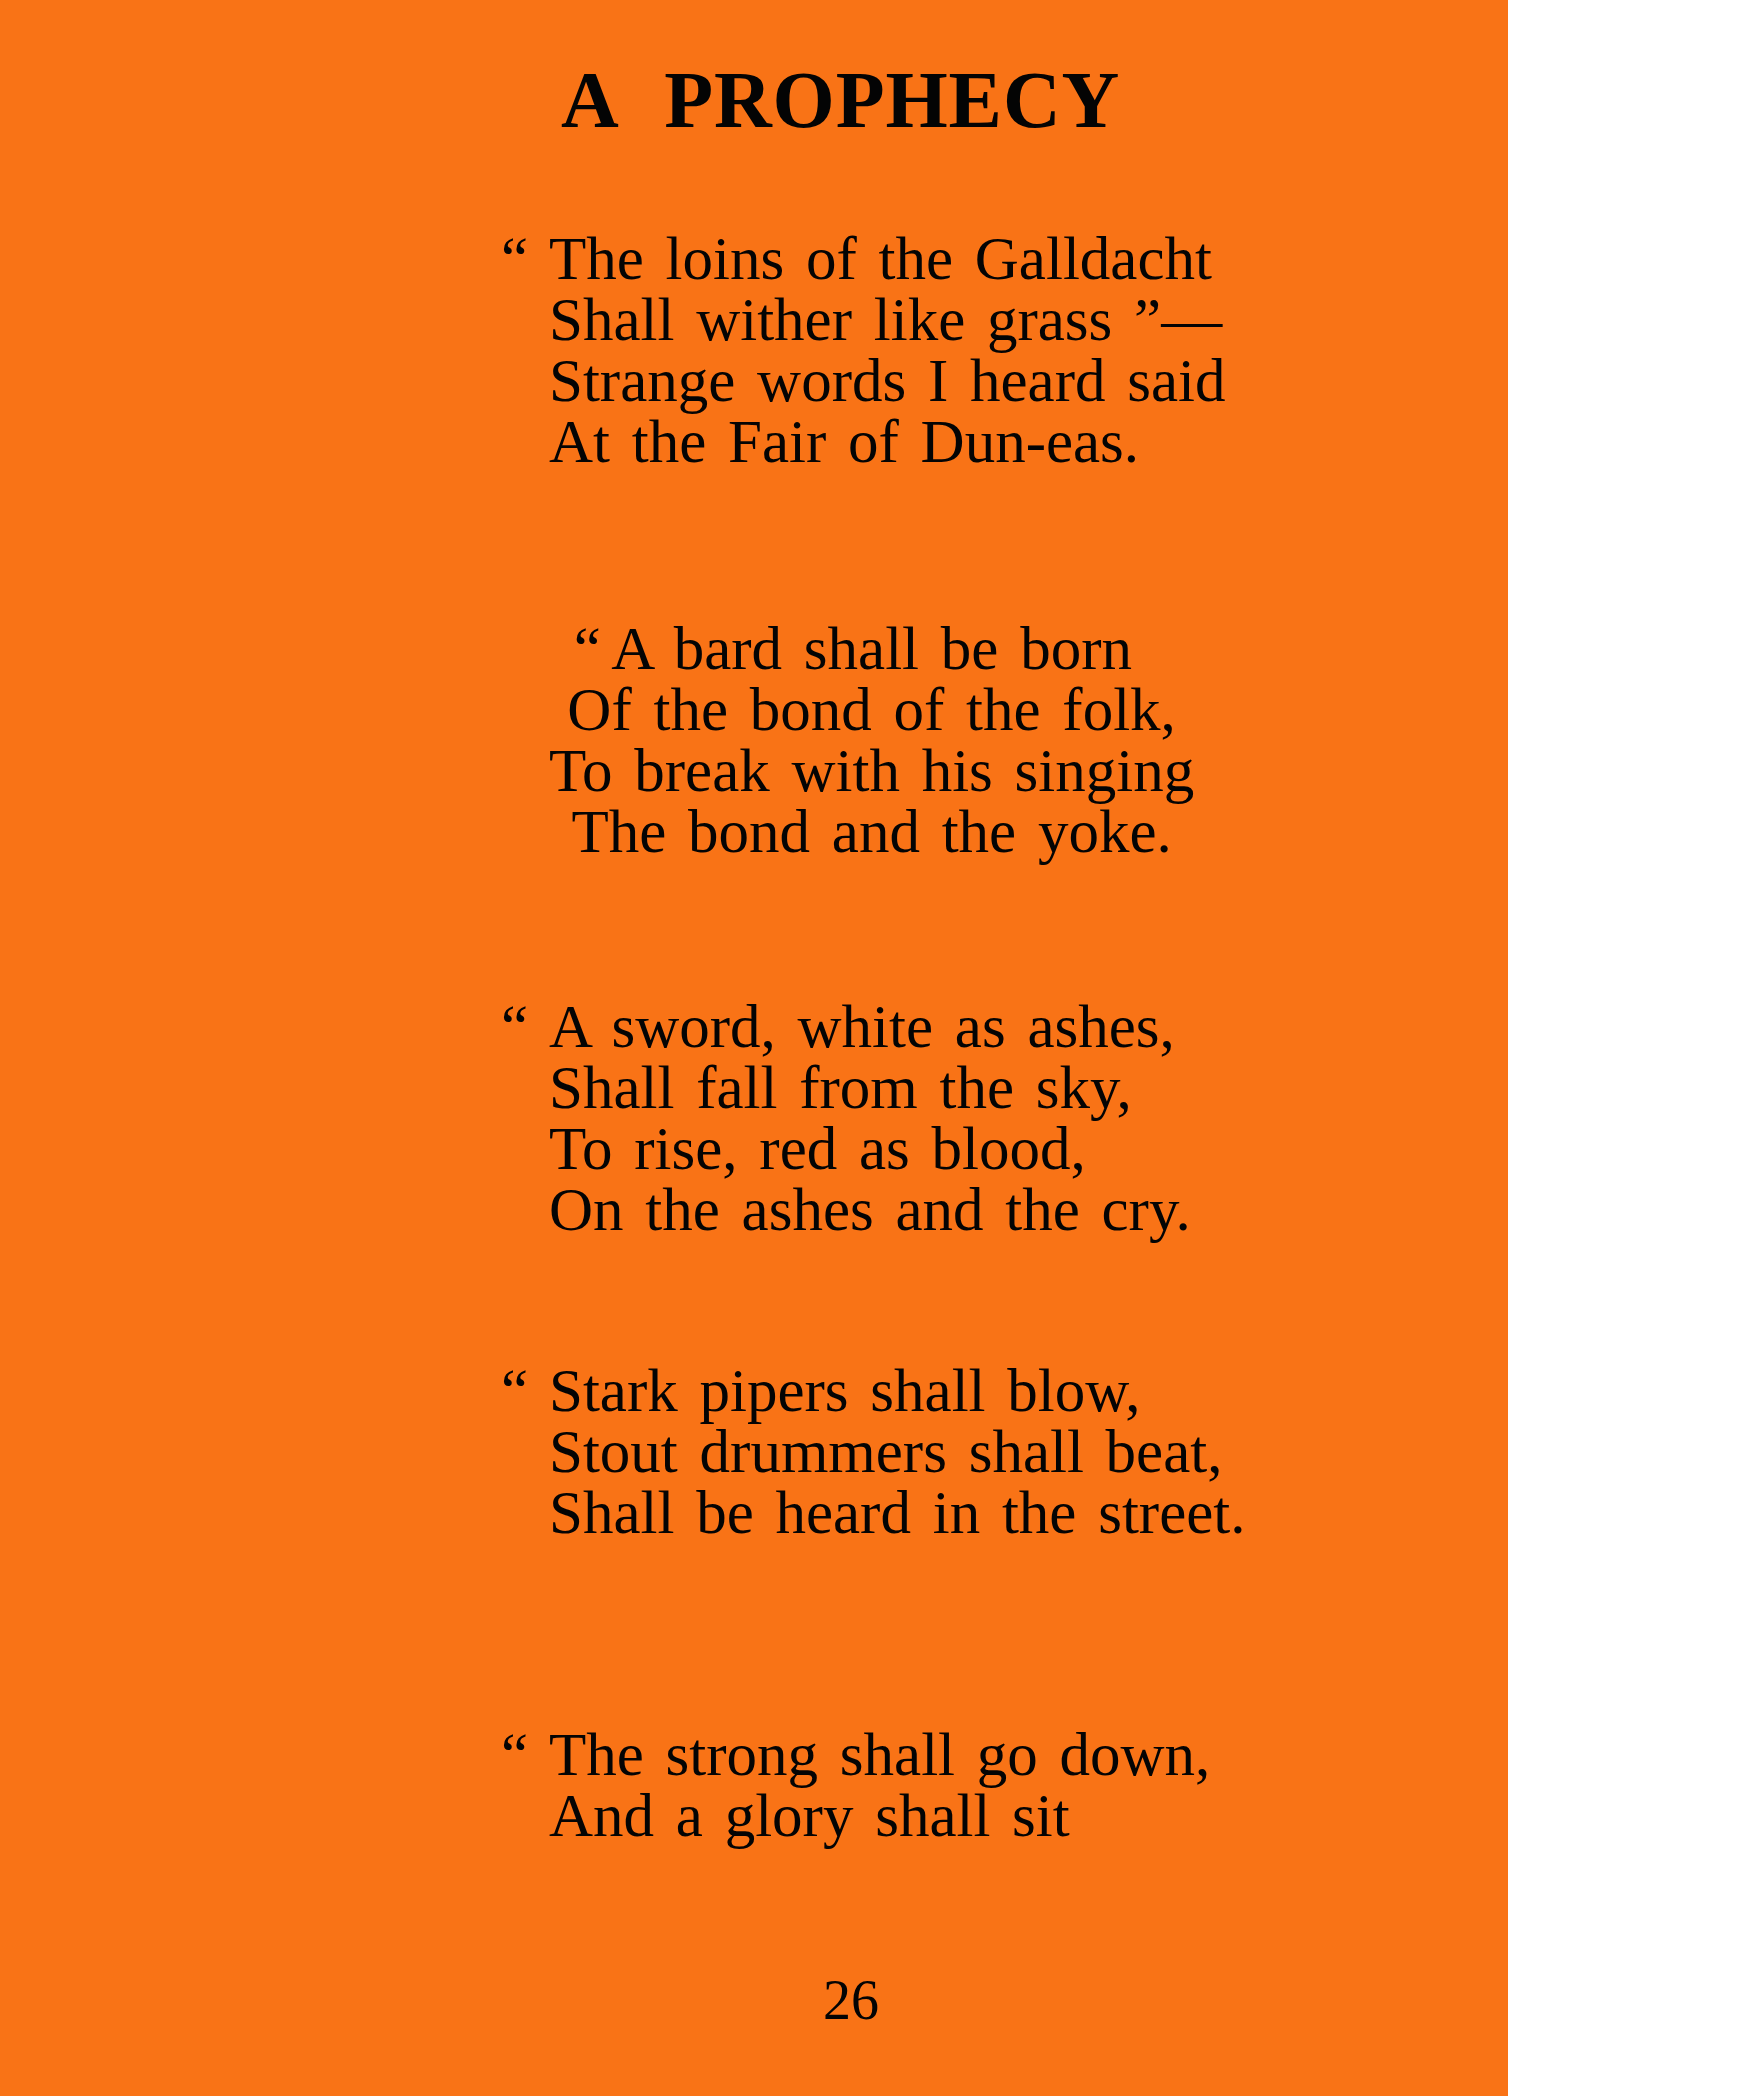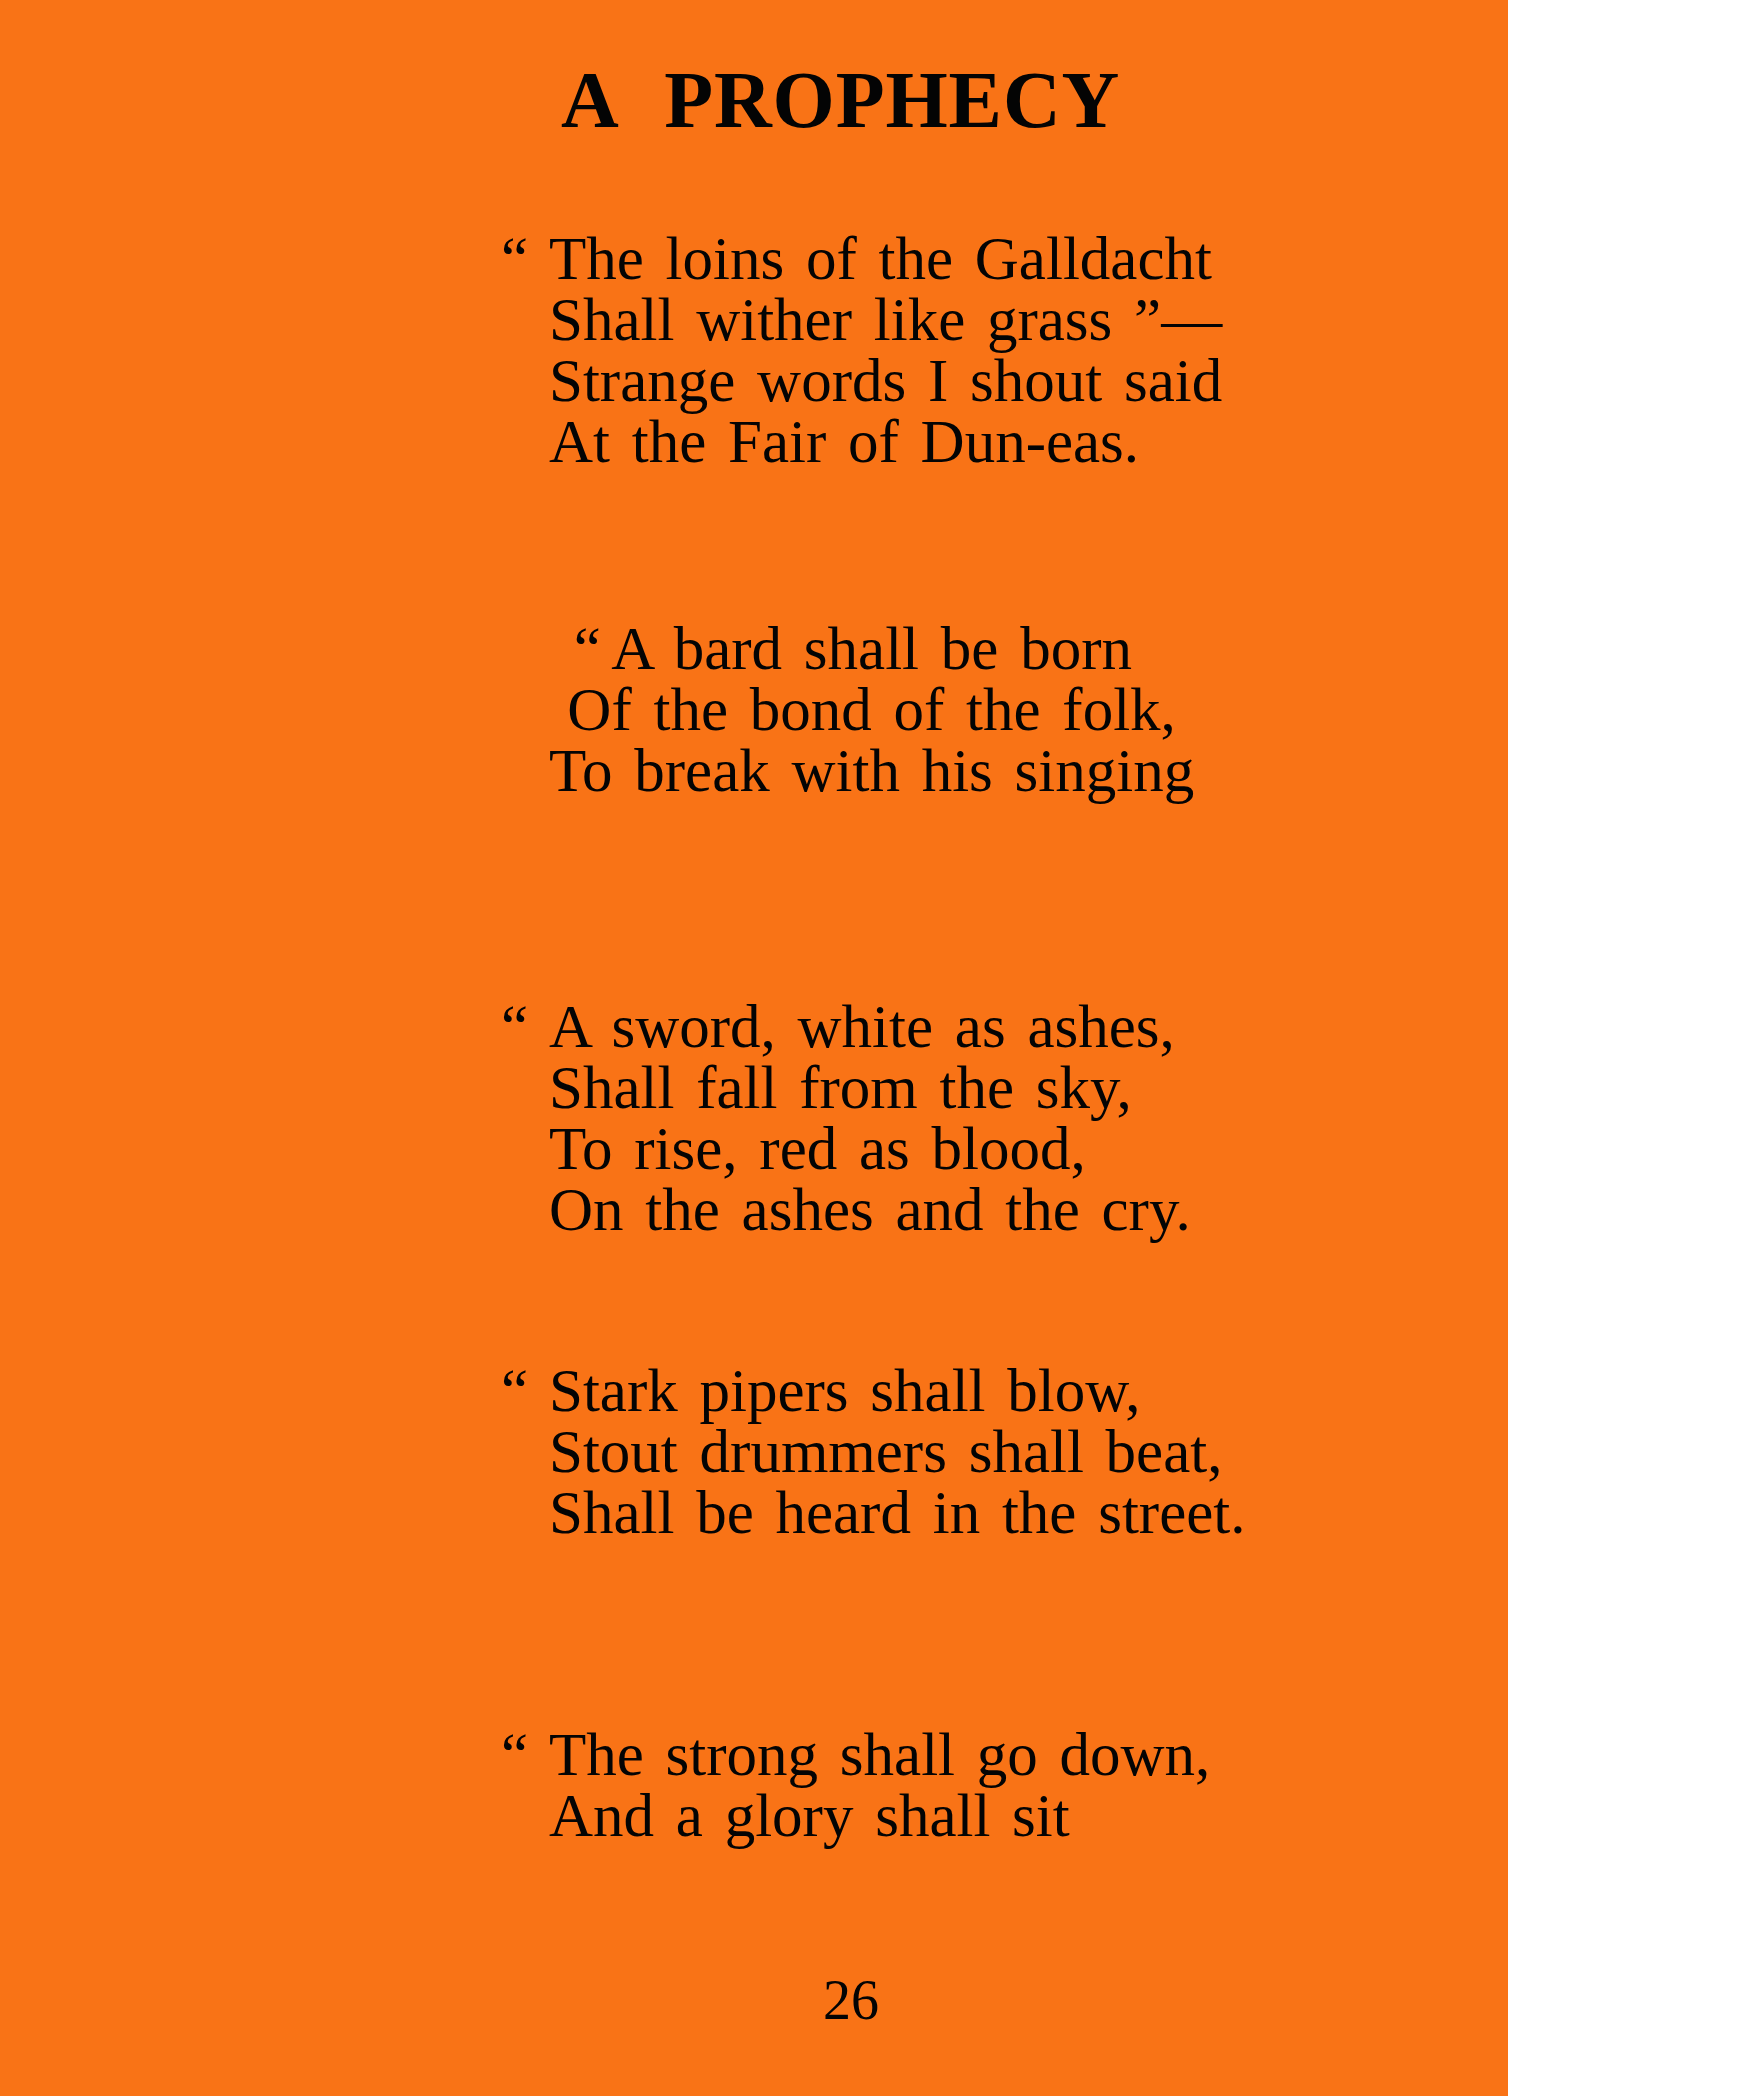--- a/index.html
+++ b/index.html
@@ -63,28 +63,29 @@
 </head>
 <body>
 
 <div class="page">
 
   <h1 class="title">A PROPHECY</h1>
 
   <section class="stanza s1">
     <div class="line"><span class="open-quote">“</span><span>The loins of the Galldacht</span></div>
     <div class="line">Shall wither like grass ”—</div>
-    <div class="line">Strange words I shout said</div>
+    <div class="line">Strange words I heard said</div>
     <div class="line">At the Fair of Dun-eas.</div>
   </section>
 
   <section class="stanza s2">
     <div class="line"><span class="open-quote">“</span><span>A bard shall be born</span></div>
     <div class="line">Of the bond of the folk,</div>
     <div class="line">To break with his singing</div>
+    <div class="line">The bond and the yoke.</div>
   </section>
 
   <section class="stanza s3">
     <div class="line"><span class="open-quote">“</span><span>A sword, white as ashes,</span></div>
     <div class="line">Shall fall from the sky,</div>
     <div class="line">To rise, red as blood,</div>
     <div class="line">On the ashes and the cry.</div>
   </section>
 
   <section class="stanza s4">

